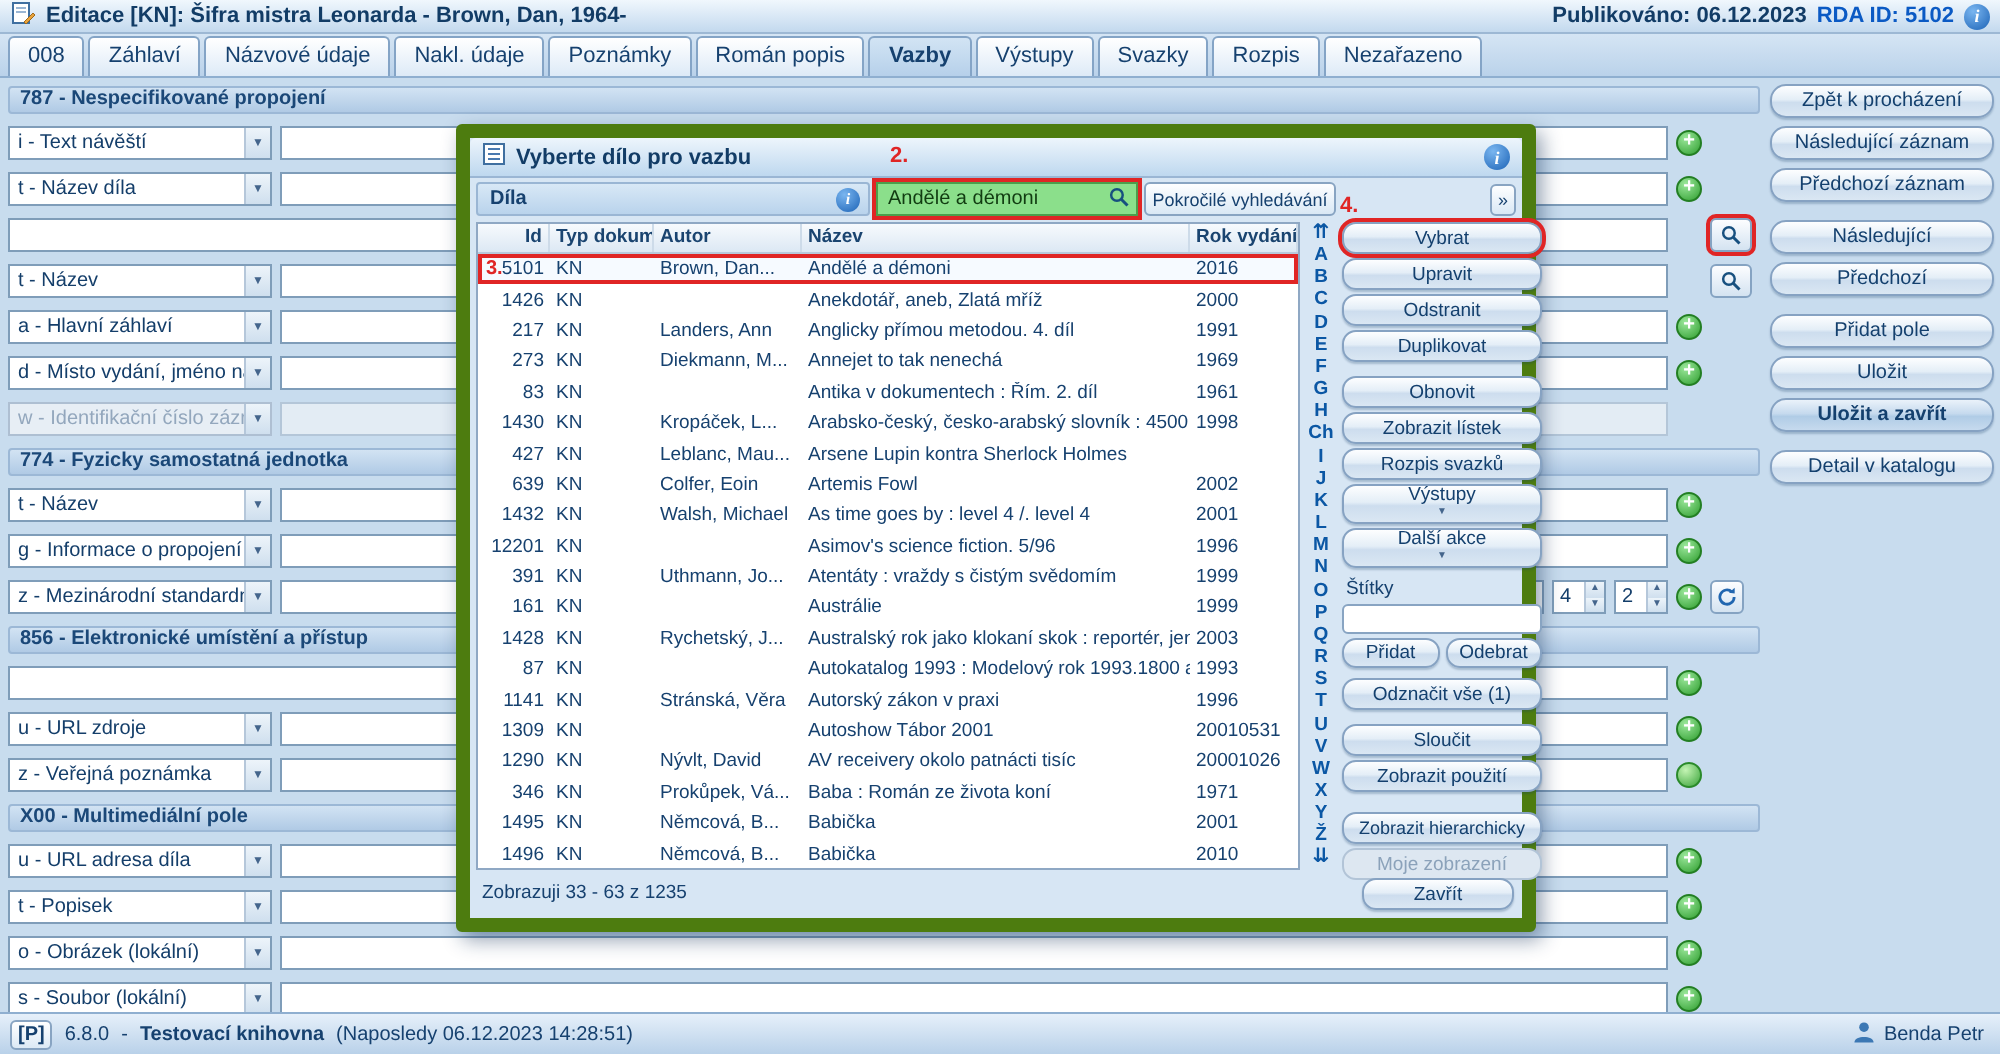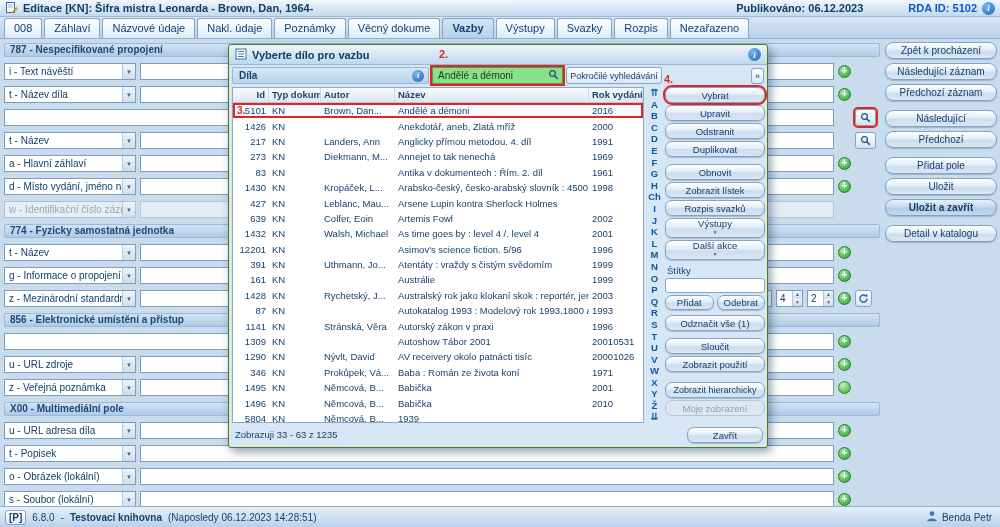--- a/index.html
+++ b/index.html
@@ -4,21 +4,21 @@
 <style>
   html,body{margin:0;padding:0;}
   body{background:#93a9bf;font-family:"Liberation Sans","DejaVu Sans",sans-serif;}
   *{box-sizing:border-box;}
   #window{position:relative;width:1000px;height:527px;background:#c8dcee;overflow:hidden;font-size:10px;color:#16416f;cursor:default;}
 
   .titlebar{position:absolute;top:0;left:0;right:0;height:17px;display:flex;align-items:center;gap:5px;padding:0 5px;background:linear-gradient(#f0f7fd,#c3d9ee);border-bottom:1px solid #9db8d4;}
   .title-text{font-size:11px;font-weight:bold;color:#123c66;white-space:nowrap;}
   .flex-spacer{flex:1;}
   .pub-label{font-size:11px;font-weight:bold;color:#123c66;}
-  .rda-label{font-size:11px;font-weight:bold;color:#0b5ac4;margin-left:40px;}
+  .rda-label{font-size:11px;font-weight:bold;color:#0b5ac4;}
   .info-icon{width:13px;height:13px;flex:none;border-radius:50%;background:radial-gradient(circle at 35% 28%,#7ab6f0,#1c63b6);color:#fff;font:italic bold 9px "Liberation Serif",serif;display:inline-flex;align-items:center;justify-content:center;}
   .info-icon.small{width:12px;height:12px;font-size:8px;}
 
   .tabbar{position:absolute;top:17px;left:0;right:0;height:22px;background:linear-gradient(#d5e5f4,#bad2ea);display:flex;align-items:flex-end;padding-left:4px;border-bottom:1px solid #8fafd0;}
   .tab{height:20px;line-height:18px;padding:0 9px;margin-right:2px;border:1px solid #84a4c6;border-bottom:none;border-radius:3px 3px 0 0;background:linear-gradient(#ffffff,#ddeaf7);font-size:11px;color:#16416f;white-space:nowrap;}
   .tab.active{background:linear-gradient(#d2e4f4,#b6d0ea);font-weight:bold;}
 
   .form-area{position:absolute;top:40px;left:4px;width:876px;bottom:21px;overflow:hidden;}
   .section-header{height:14px;margin:3px 0;background:linear-gradient(#d2e3f3,#b0cae5);border:1px solid #9cb8d6;border-radius:2px;font-size:10px;font-weight:bold;color:#1b4878;line-height:12px;padding-left:5px;}
   .frow{display:flex;align-items:center;gap:4px;margin:6px 0;height:17px;}
@@ -40,21 +40,21 @@
   .refresh-btn{width:17px;height:17px;flex:none;border:1px solid #85a3c2;border-radius:3px;background:linear-gradient(#fcfdff,#d4e3f1);display:flex;align-items:center;justify-content:center;}
   .endpad{width:4px;flex:none;}
 
   .nav-col{position:absolute;top:42px;right:3px;width:112px;display:flex;flex-direction:column;gap:4px;}
   .nav-btn{height:17px;flex:none;border:1px solid #86a2c2;border-radius:8px;background:linear-gradient(#fdfeff,#e4eef7 45%,#cdddee 55%,#dae7f3);font-size:10px;color:#14406e;display:flex;align-items:center;justify-content:center;white-space:nowrap;box-shadow:0 1px 1px rgba(20,60,100,.25);}
   .nav-btn.accent{background:linear-gradient(#eaf2fa,#c6daee 45%,#b0cce6 55%,#c6daee);font-weight:bold;}
   .mt3{margin-top:3px;}
   .mt6{margin-top:5px;}
   .mt8{margin-top:8px;}
 
-  .dialog{position:absolute;left:228px;top:44px;width:540px;height:404px;background:#d7e6f4;border:1px solid #4d7c0f;border-radius:3px;box-shadow:3px 4px 10px rgba(15,45,85,.45);z-index:10;}
+  .dialog{position:absolute;left:228px;top:62px;width:540px;height:404px;background:#d7e6f4;border:7px solid #4d7c0f;border-radius:3px;box-shadow:3px 4px 10px rgba(15,45,85,.45);z-index:10;}
   .dlg-title{height:20px;display:flex;align-items:center;gap:5px;padding:0 6px;background:linear-gradient(#edf5fc,#bed8ef);border-bottom:1px solid #9ab6d4;font-size:11px;font-weight:bold;color:#123c66;border-radius:3px 3px 0 0;}
   .dlg-toolbar{position:absolute;top:21px;left:3px;width:430px;height:19px;display:flex;align-items:center;gap:3px;}
   .panel-title{flex:1;height:17px;background:linear-gradient(#d8e8f6,#b9d3ec);border:1px solid #9ab6d4;border-radius:2px;font-size:10px;font-weight:bold;color:#16416f;display:flex;align-items:center;gap:4px;padding:0 4px 0 6px;}
   .search-box{width:131px;height:17px;flex:none;background:#8bdf8b;border:1px solid #4c9e4c;outline:2px solid #e02525;display:flex;align-items:center;gap:2px;padding:0 3px 0 5px;font-size:10px;color:#113c11;position:relative;}
   .search-box .val{flex:1;white-space:nowrap;overflow:hidden;}
   .adv-btn{width:96px;height:17px;flex:none;border:1px solid #88a4c2;border-radius:3px;background:linear-gradient(#fdfeff,#d9e8f5);font-size:9px;color:#16416f;display:flex;align-items:center;justify-content:center;white-space:nowrap;}
   .chev-btn{position:absolute;top:23px;right:3px;width:13px;height:16px;border:1px solid #88a4c2;border-radius:3px;background:linear-gradient(#fdfeff,#d9e8f5);font-size:9px;color:#16416f;display:flex;align-items:center;justify-content:center;}
 
   .dlg-main{position:absolute;top:42px;left:3px;width:412px;bottom:24px;background:#fff;border:1px solid #8fa8c4;display:flex;flex-direction:column;overflow:hidden;}
   .thead{display:flex;height:15px;flex:none;background:linear-gradient(#f7fafd,#dce8f4);border-bottom:1px solid #b8c9dc;}
@@ -115,21 +115,21 @@
     <span class="rda-label">RDA ID: 5102</span>
     <span class="info-icon">i</span>
   </div>
 
   <div class="tabbar">
       <div class="tab">008</div>
       <div class="tab">Záhlaví</div>
       <div class="tab">Názvové údaje</div>
       <div class="tab">Nakl. údaje</div>
       <div class="tab">Poznámky</div>
-      <div class="tab">Věcný dokume</div>
+      <div class="tab">Román popis</div>
       <div class="tab active">Vazby</div>
       <div class="tab">Výstupy</div>
       <div class="tab">Svazky</div>
       <div class="tab">Rozpis</div>
       <div class="tab">Nezařazeno</div>
     </div>
 
   <div class="form-area">
       <div class="section-header">787 - Nespecifikované propojení</div>
       <div class="frow">

